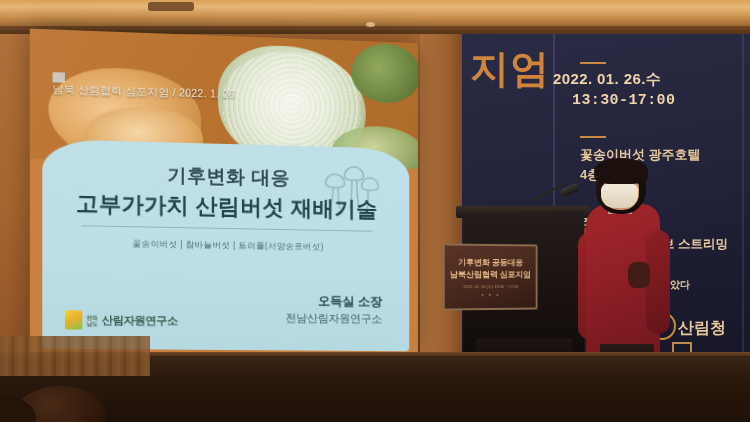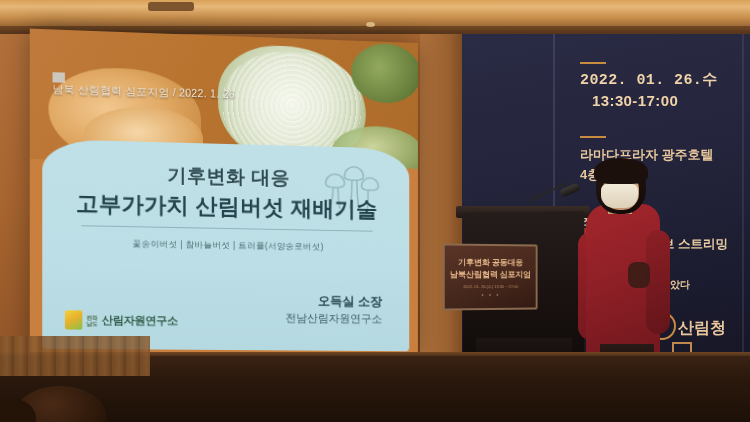--- a/index.html
+++ b/index.html
@@ -189,25 +189,26 @@
         <div>
           <div class="logo-sm">전라</div>
           <div class="logo-sm">남도</div>
         </div>
         <div class="logo-txt">산림자원연구소</div>
       </div>
 
     </div>
   </div>
 
+  <div class="banner-bigtitle">지엄</div>
   <div class="b-rule" style="left:580px;top:62px;"></div>
-  <div class="b-line" style="left:580px;top:70px;font-family:Liberation Mono, monospace;">2022. 01. 26.수</div>
-  <div class="b-line" style="left:592px;top:92px;">13:30-17:00</div>
+  <div class="b-line" style="left:553px;top:70px;">2022. 01. 26.수</div>
+  <div class="b-line" style="left:572px;top:92px;font-family:Liberation Mono, monospace;">13:30-17:00</div>
   <div class="b-rule" style="left:580px;top:136px;"></div>
-  <div class="b-line-sm" style="left:580px;top:146px;">라마다프라자 광주호텔</div>
+  <div class="b-line-sm" style="left:580px;top:146px;">꽃송이버섯 광주호텔</div>
   <div class="b-line-sm" style="left:580px;top:166px;">4층 ○○○실</div>
   <div class="b-live" style="left:580px;top:212px;">현장</div>
   <div class="b-live" style="left:662px;top:236px;">브 스트리밍</div>
   <div class="redblob"></div>
   <div class="b-logo-t" style="left:660px;top:278px;">울았다</div>
   <div class="b-circle" style="left:648px;top:312px;"></div>
   <div class="b-logo-t" style="left:678px;top:318px;font-size:16px;">산림청</div>
   <div class="b-sq" style="left:672px;top:342px;"></div>
   <div class="b-logo-t" style="left:664px;top:362px;font-size:5px;">대학교</div>
 

